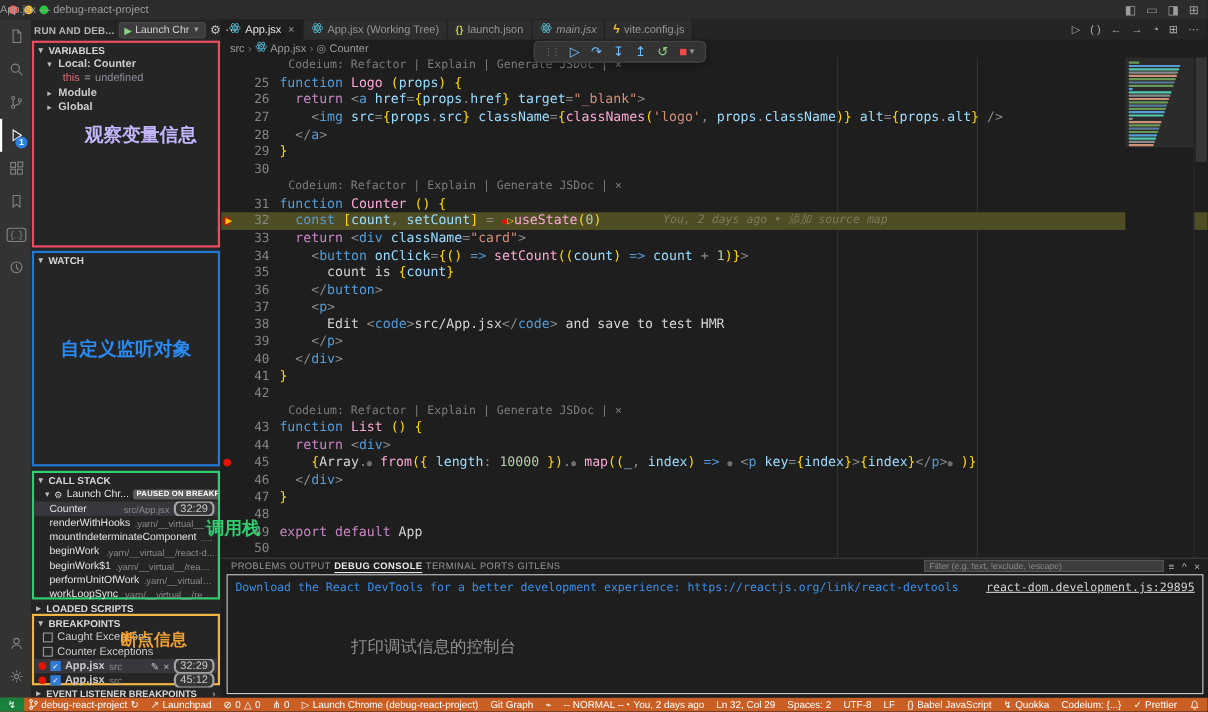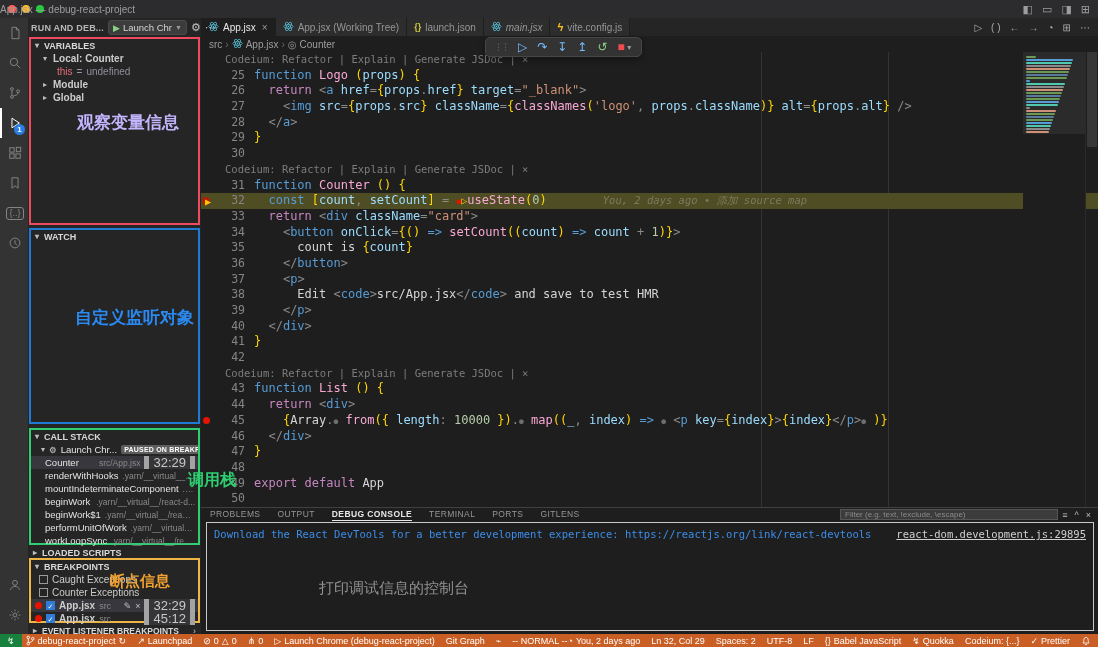--- a/index.html
+++ b/index.html
@@ -33,21 +33,21 @@
 .sec-head{height:13px;display:flex;align-items:center;gap:3px;font-size:9px;font-weight:bold;color:#d8d8d8;padding-left:2px}
 .twisty{color:#bdbdbd;font-size:8px;width:8px;text-align:center}
 .srow{height:13px;display:flex;align-items:center;gap:4px;padding-left:12px;white-space:nowrap;overflow:hidden;font-size:10px}
 .ann-label{position:absolute;font-weight:bold;white-space:nowrap;z-index:9;font-family:"DejaVu Sans",sans-serif}
 .var-name{color:#e06c75}.var-op{color:#9a9a9a}.var-val{color:#8f8f9d}
 .cs-row{height:13px;display:flex;align-items:center;gap:4px;padding:0 3px 0 14px;font-size:9.5px;white-space:nowrap;overflow:hidden}
 .cs-row.sel{background:#37373d}
 .cs-name{color:#e4e4e4}
 .cs-loc{color:#8a8a8a;font-size:8.5px;overflow:hidden;text-overflow:ellipsis;flex:1;text-align:right}
 .pill{background:#5d5d5d;color:#fff;border-radius:2px;font-size:7px;font-weight:bold;padding:1px 3px;letter-spacing:.2px}
-.ln-badge{background:#353538;border:5px solid #a3a3a3;color:#c8c8c8;border-radius:6px;font-size:13px;padding:0 4px;flex-shrink:0}
+.ln-badge{background:#353538;border:2px solid #a3a3a3;color:#c8c8c8;border-radius:6px;font-size:10px;padding:0 4px;flex-shrink:0}
 .bp-dot{width:7px;height:7px;border-radius:50%;background:#e51400;flex-shrink:0}
 .chk{width:9px;height:9px;border:1px solid #9a9a9a;flex-shrink:0;background:transparent}
 .chk.on{background:#2f7bd6;border-color:#2f7bd6;color:#fff;font-size:7px;line-height:9px;text-align:center}
 .bp-tools{margin-left:auto;display:flex;gap:4px;align-items:center;color:#c0c0c0;font-size:9px}
 .gray-folder{color:#8a8a8a;font-size:9px}
 
 .editor{flex:1;position:relative;background:#1e1e1e;min-width:0}
 .tabbar{height:18px;background:#252526;display:flex;align-items:stretch;position:relative}
 .tab{display:flex;align-items:center;gap:4px;padding:0 7px;font-size:10px;color:#969696;background:#2d2d2d;border-right:1px solid #1e1e1e;white-space:nowrap}
 .tab.active{background:#1e1e1e;color:#e8e8e8}
@@ -60,21 +60,21 @@
 .bc-sep{color:#6a6a6a}
 
 .code{position:absolute;top:34px;left:0;right:0;bottom:127px;font-family:"DejaVu Sans Mono",monospace;font-size:12px;overflow:hidden}
 .ruler{position:absolute;top:0;bottom:0;width:1px;background:#333336}
 .code-row{height:15.69px;line-height:15.69px;display:flex;white-space:pre;position:relative}
 .code-row.current{background:#4f4d23}
 .gutter{width:44px;flex-shrink:0;display:flex;align-items:center}
 .g-mark{width:17px;text-align:center;position:relative;height:100%}
 .g-num{flex:1;text-align:right;color:#858585;font-size:11.5px}
 .code-text{padding-left:9px}
-.hint-row{color:#7c7c7c;font-size:10.5px;padding-left:24px}
+.hint-row{color:#7c7c7c;font-size:10.5px;padding-left:61px}
 .blame{color:#7b7a5e;font-style:italic;margin-left:56px;font-size:10.5px}
 .tk-k{color:#569cd6}.tk-r{color:#c586c0}.tk-f{color:#f9a8d4}.tk-v{color:#9cdcfe}
 .tk-s{color:#ce9178}.tk-n{color:#b5cea8}.tk-t{color:#569cd6}.tk-p{color:#8a8a8a}
 .tk-w{color:#d4d4d4}.tk-b{color:#ffd700}
 .tk-d{color:#6e6e6e;font-size:8px}.tk-D{color:#e51400;font-size:8px}.tk-P{color:#ffcc00;font-size:10px}
 .g-red{position:absolute;left:2px;top:4px;width:7px;height:7px;background:#e51400;border-radius:50%}
 .g-paused-dot{position:absolute;left:1px;top:4px;width:8px;height:8px;background:#b51d00;border-radius:50%}
 .g-paused-arrow{position:absolute;left:4px;top:1px;color:#ffcc00;font-size:10px}
 
 .minimap{position:absolute;top:0;right:13px;width:62px;bottom:0;background:#1e1e1e}
@@ -84,21 +84,21 @@
 .vscroll{position:absolute;top:0;right:0;width:13px;bottom:0;border-left:1px solid #2a2a2a}
 .vthumb{position:absolute;top:0;left:1px;right:1px;height:95px;background:rgba(121,121,121,.28)}
 
 .debug-toolbar{position:absolute;top:19px;left:284px;z-index:20;background:#333333;border:1px solid #474747;border-radius:5px;display:flex;gap:10px;align-items:center;padding:2px 8px;font-size:12px;box-shadow:0 2px 6px rgba(0,0,0,.4)}
 .dt-drag{color:#6f6f6f;font-size:9px;letter-spacing:-2px}
 .dt-blue{color:#75beff}.dt-green{color:#89d185}.dt-red{color:#f14c4c}
 .dt-stop{display:flex;align-items:center;gap:1px}
 .dt-chev{color:#9a9a9a;font-size:7px}
 
 .panel{position:absolute;left:0;right:0;bottom:0;height:127px;background:#1e1e1e;border-top:1px solid #404040}
-.panel-tabs{height:13px;display:flex;gap:17px;align-items:center;padding-left:9px}
+.panel-tabs{height:13px;display:flex;gap:3px;align-items:center;padding-left:9px}
 .panel-tab{font-size:8.5px;letter-spacing:.4px;color:#969696;height:13px;line-height:13px}
 .panel-tab.active{color:#e7e7e7;border-bottom:1px solid #e7e7e7;font-weight:bold}
 .filter{position:absolute;right:40px;top:1px;width:218px;height:11px;background:#3c3c3c;border:1px solid #565656;color:#8a8a8a;font-size:8px;line-height:10px;padding:0 4px;font-family:"Liberation Sans",sans-serif}
 .panel-icons{position:absolute;right:7px;top:0;height:13px;display:flex;gap:7px;align-items:center;color:#bcbcbc;font-size:9px}
 .console-box{position:absolute;left:5px;right:4px;top:14px;bottom:3px;border:1px solid #c9c9c9;font-family:"DejaVu Sans Mono",monospace;font-size:10.5px;padding:4px 7px;overflow:hidden}
 .console-line{display:flex;justify-content:space-between;gap:10px;line-height:15px;color:#3b8eea}
 .console-src{color:#d0d0d0;text-decoration:underline;white-space:nowrap}
 .console-ann{position:absolute;left:112px;top:56px;color:#909090;font-size:15px;font-family:"DejaVu Sans",sans-serif}
 
 .statusbar{height:13px;background:#ca5f26;display:flex;align-items:center;color:#fff;font-size:9px;flex-shrink:0;white-space:nowrap}
@@ -231,21 +231,21 @@
           <b>Global</b>
         </div>
         <div class="ann-label" style="left:46px;top:72px;color:#c4b5fd;font-size:17px">观察变量信息</div>
       </div>
 
       <div class="section sec-box" style="top:210px;height:196px;border-color:#1f7ad6">
         <div class="sec-head">
           <span class="twisty">▾</span>
           <span>WATCH</span>
         </div>
-        <div class="ann-label" style="left:44px;top:76px;color:#2a8af2;font-size:17px">自定义监听对象</div>
+        <div class="ann-label" style="left:24px;top:76px;color:#2a8af2;font-size:17px">自定义监听对象</div>
       </div>
 
       <div class="section sec-box" style="top:410px;height:117px;border-color:#2ece71">
         <div class="sec-head">
           <span class="twisty">▾</span>
           <span>CALL STACK</span>
         </div>
         <div class="cs-row" style="padding-left:10px">
           <span class="twisty">▾</span>
           <span style="font-size:8.5px">⚙</span>

